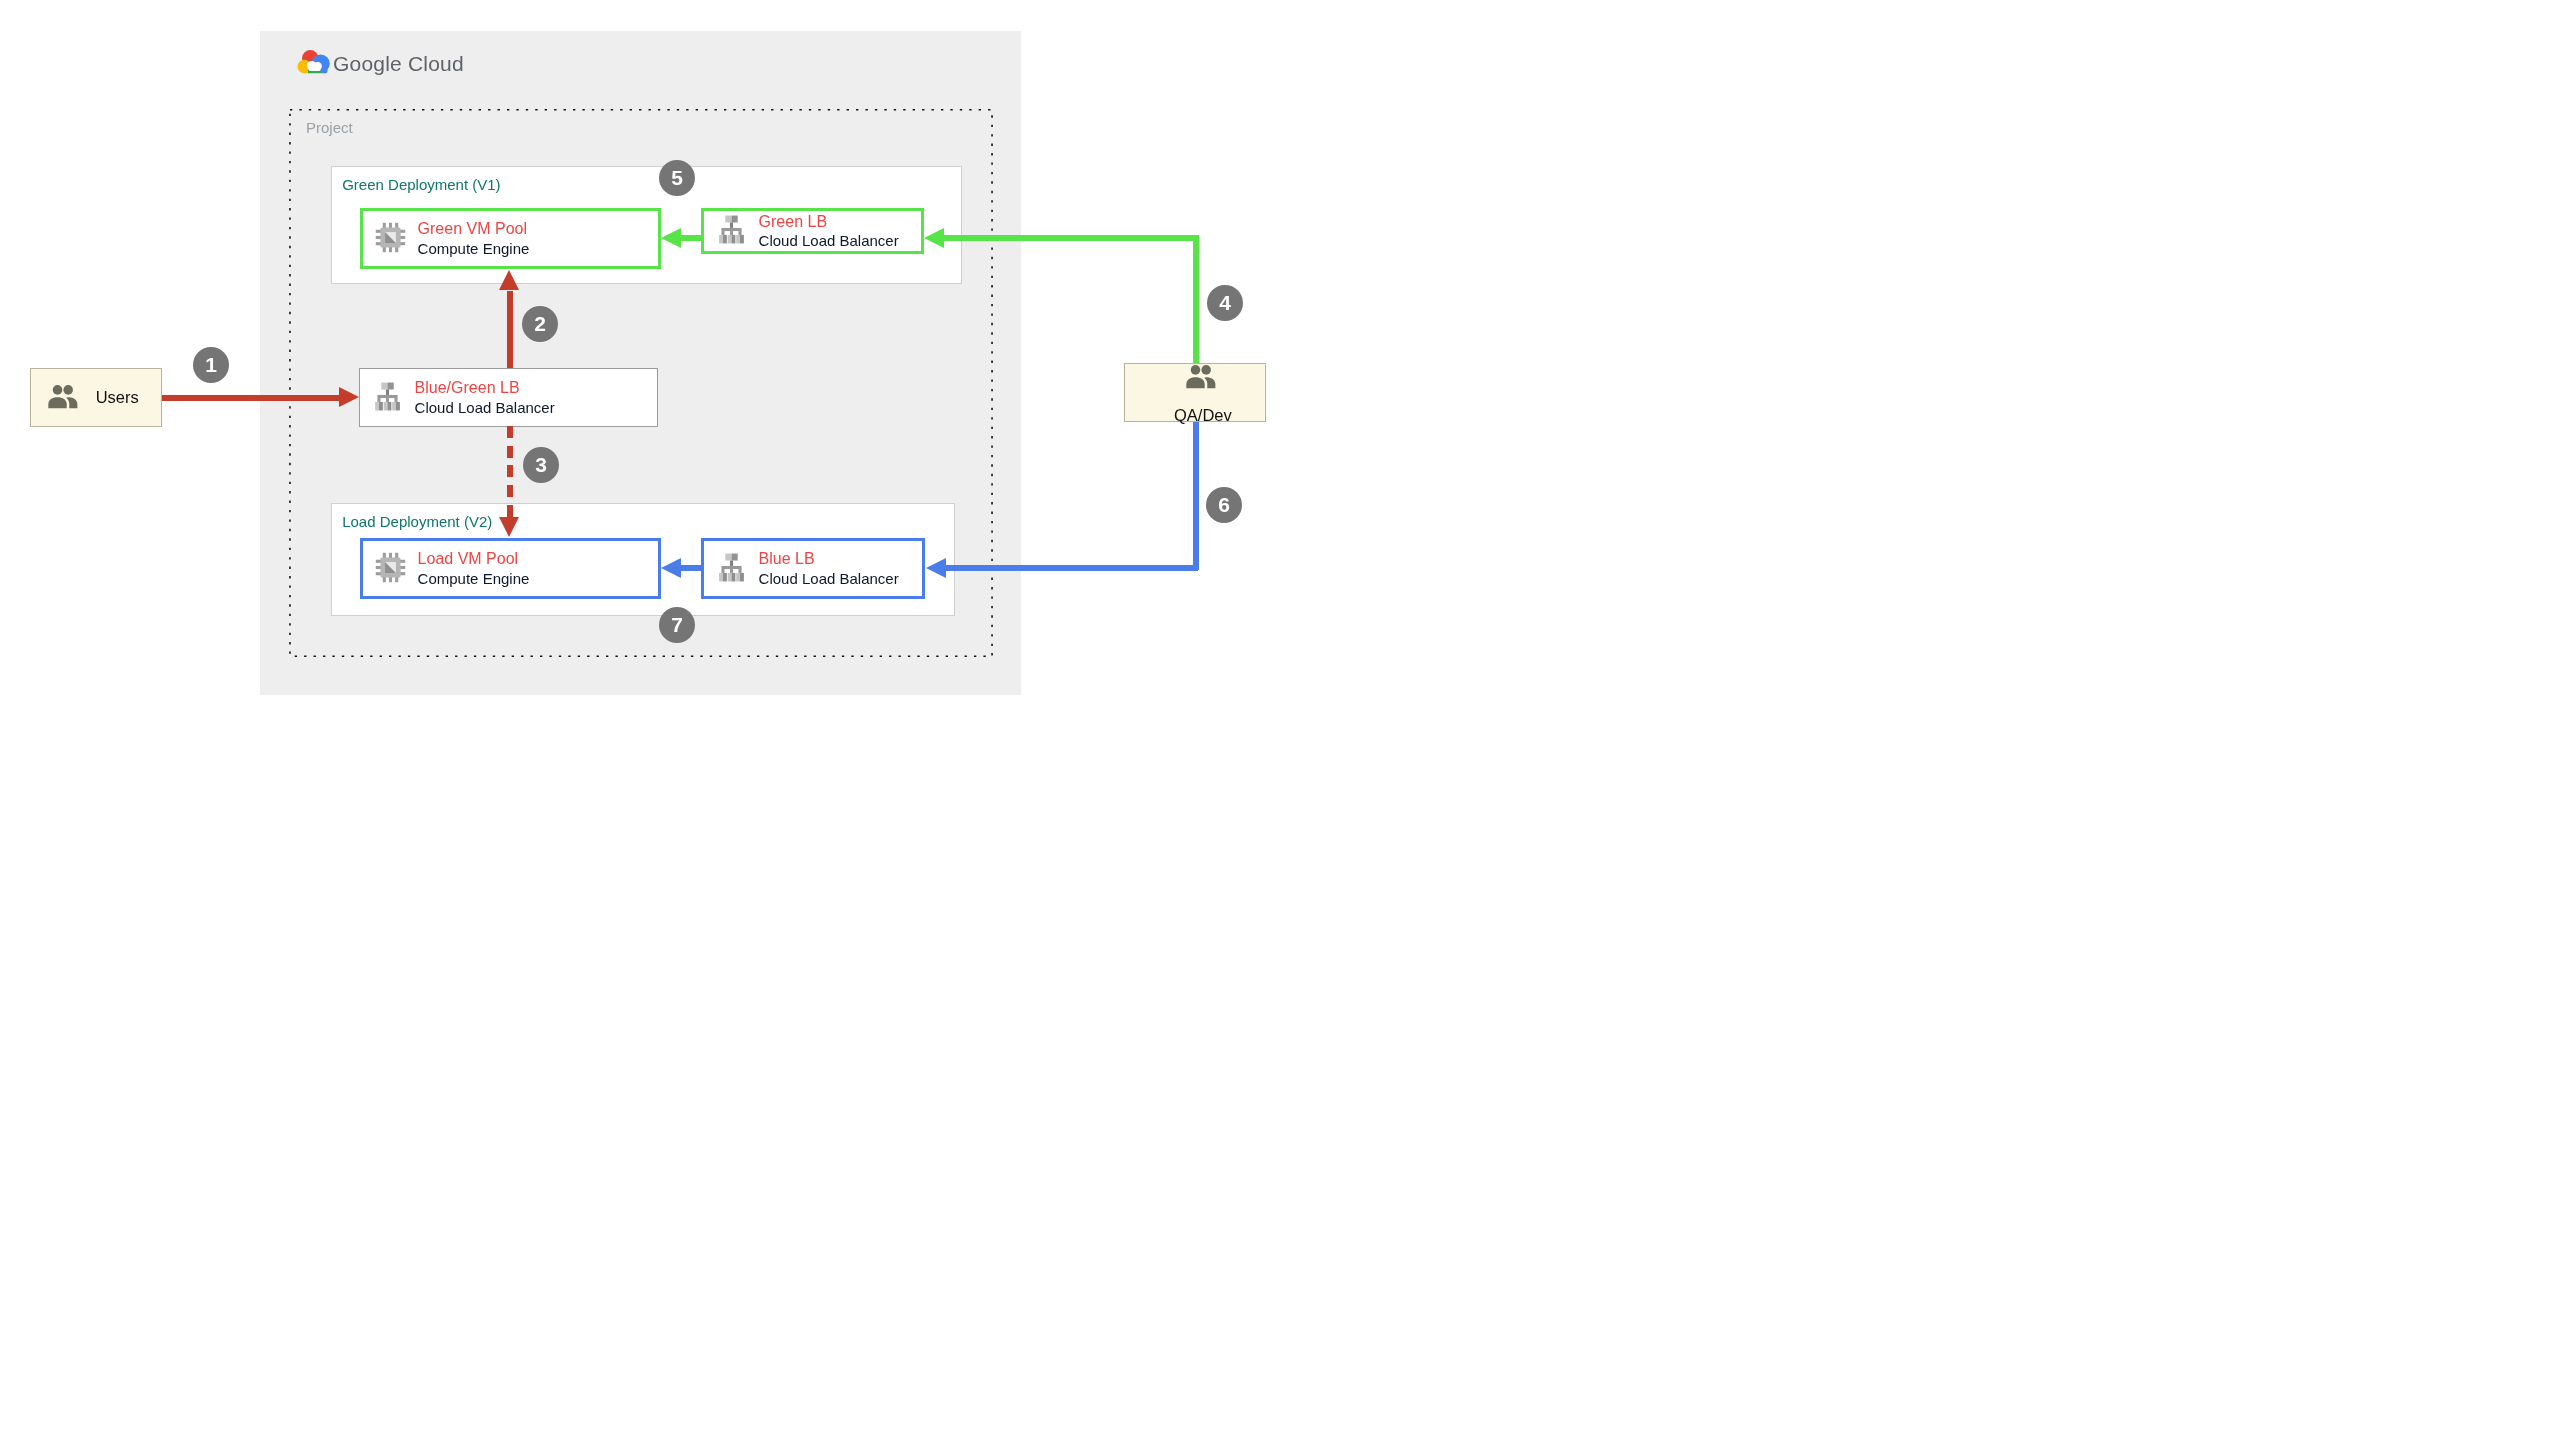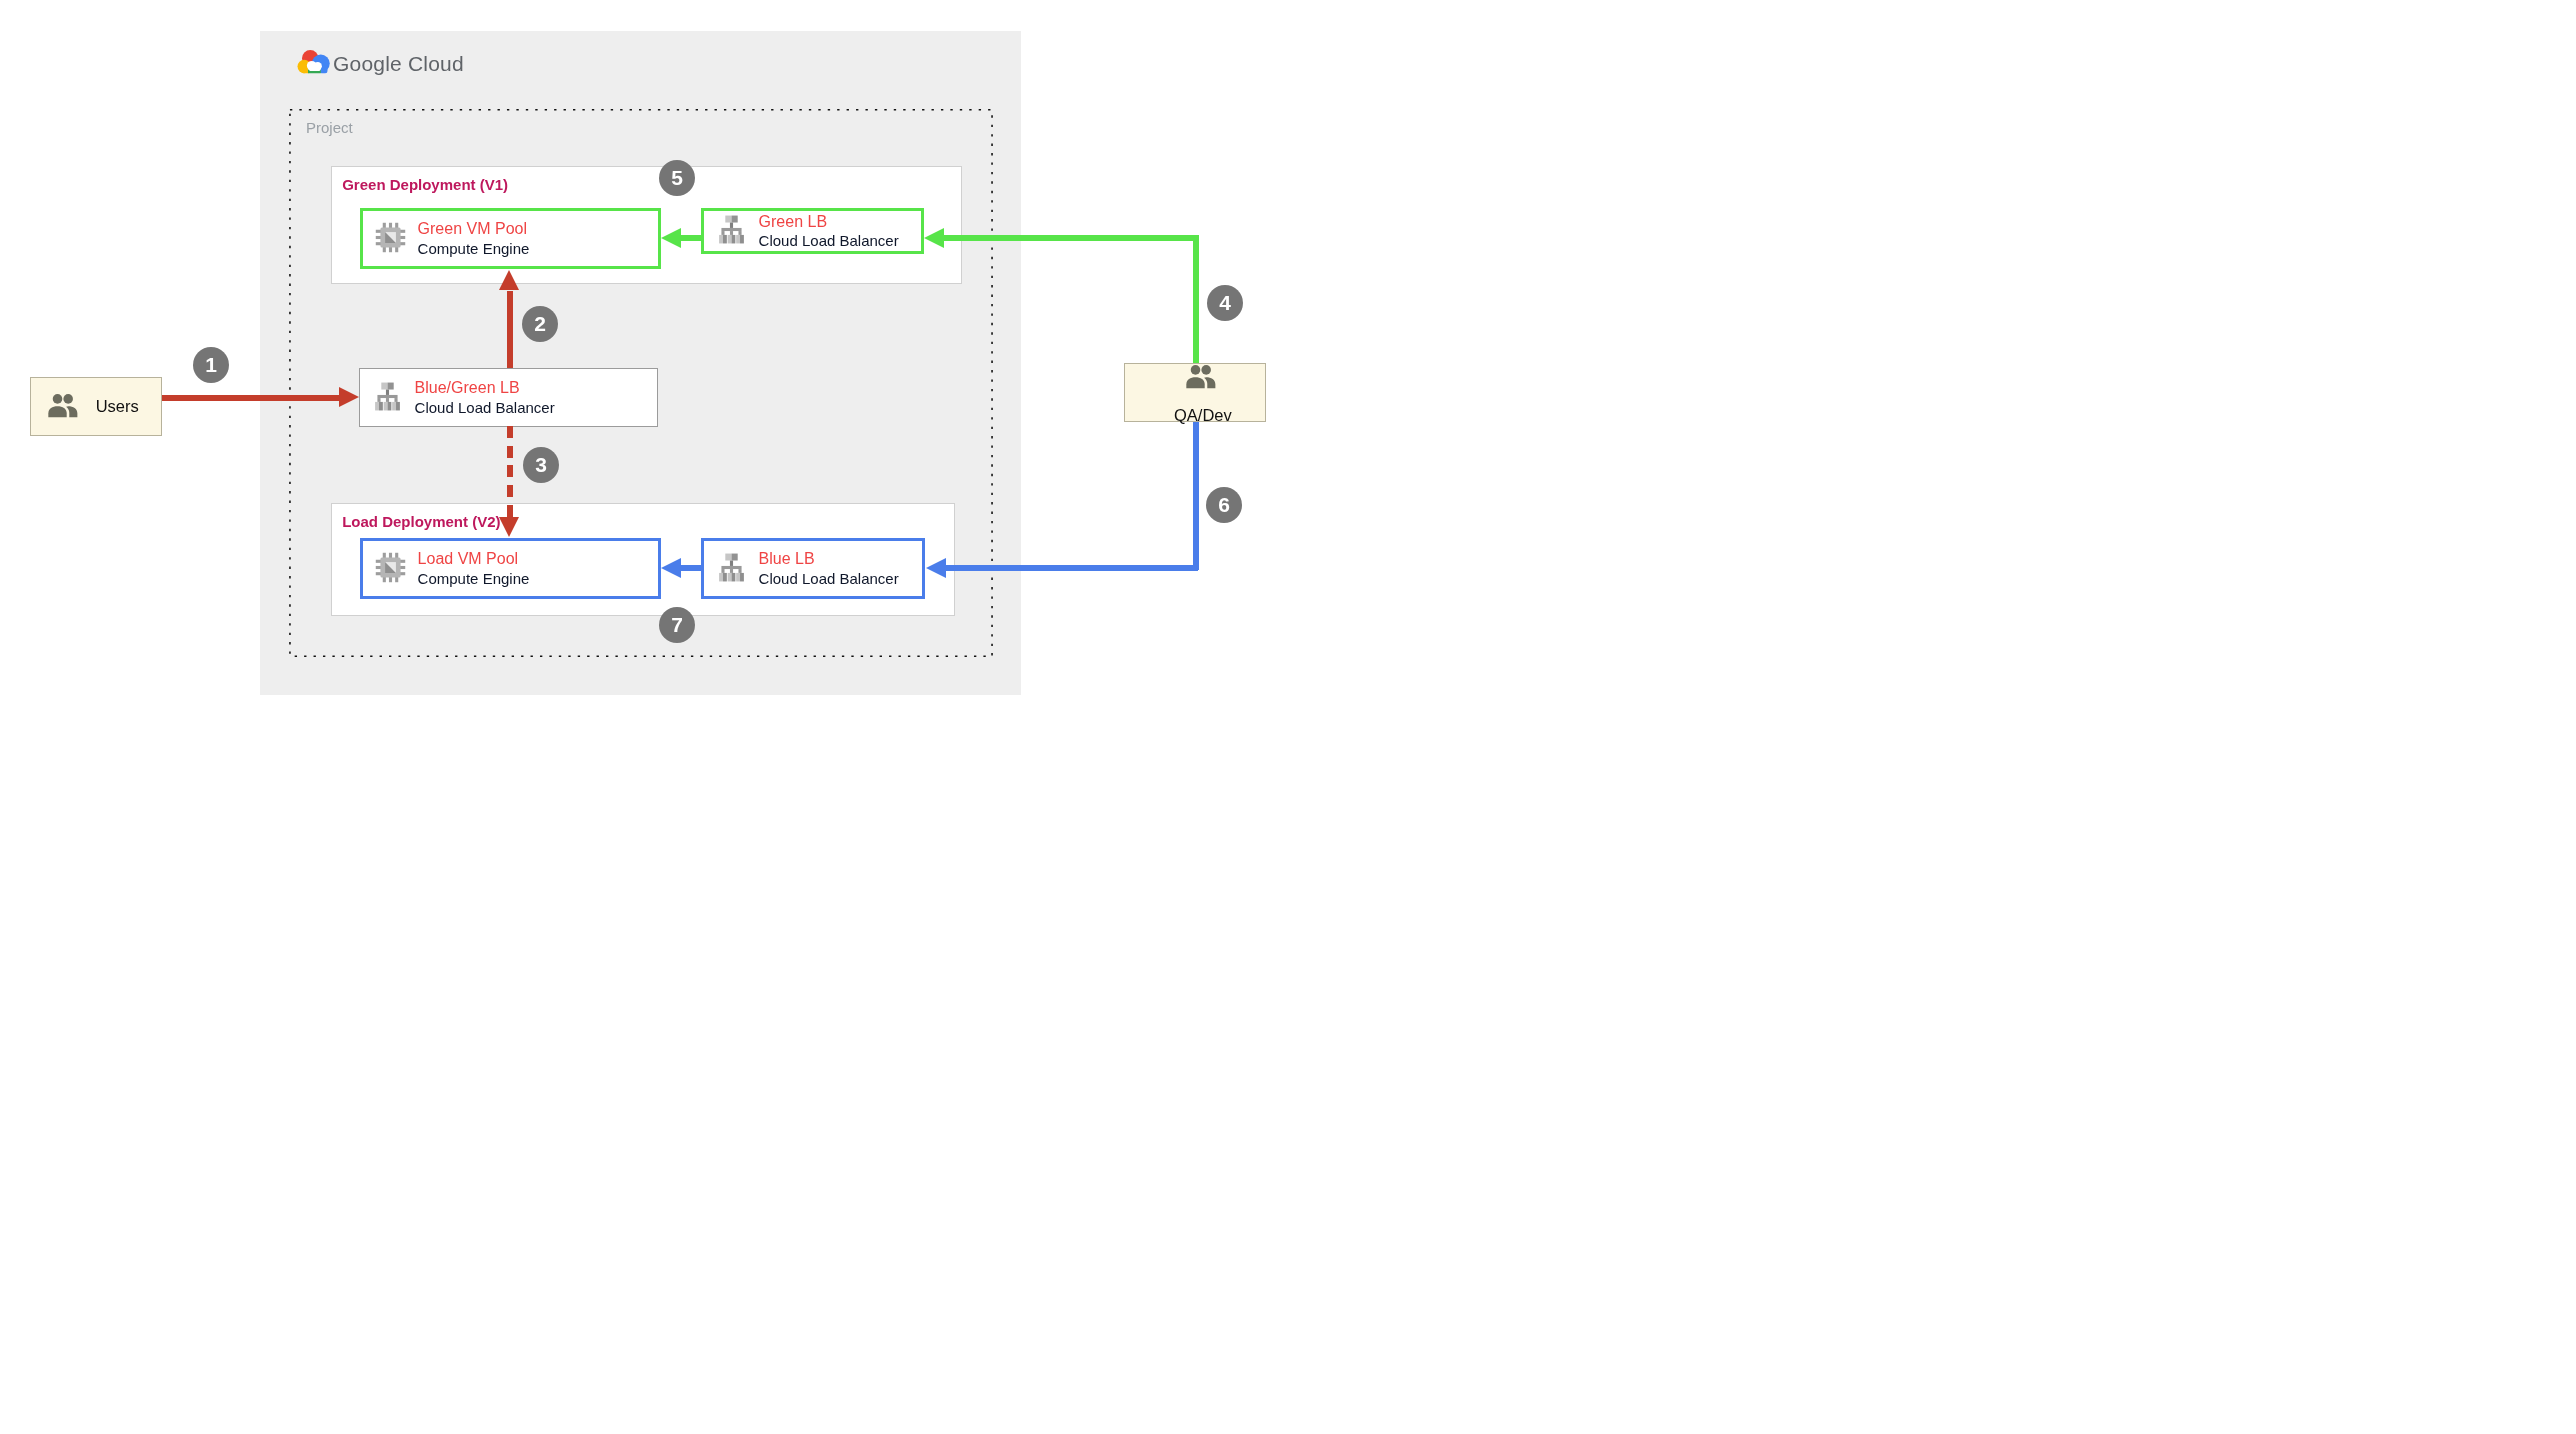--- a/index.html
+++ b/index.html
@@ -45,22 +45,21 @@
     position: absolute;
     background: #ffffff;
     border: 0.8px solid #d0d0d0;
   }
   .deploy.green-dep { left: 331px; top: 166px; width: 631px; height: 118px; }
   .deploy.blue-dep  { left: 331px; top: 503px; width: 624px; height: 113px; }
   .deploy-label {
     position: absolute;
     left: 10.2px; top: 8.6px;
     font-size: 15px;
-    color: #be185d;
-    font-weight: bold;
+    color: #0f766e;
   }
   
   .node {
     position: absolute;
     background: #ffffff;
     display: flex;
     align-items: center;
     gap: 11.8px;
     padding-left: 11.8px;
   }
@@ -77,21 +76,21 @@
   
   .actor {
     position: absolute;
     background: #fcf7e3;
     border: 0.8px solid #b7b29b;
     display: flex;
     align-items: center;
     gap: 14px;
     padding-left: 15.7px;
   }
-  .actor.users  { left: 30px;   top: 368px; width: 132px; height: 59px; margin-top: 9px; }
+  .actor.users  { left: 30px;   top: 368px; width: 132px; height: 59px; }
   .actor.qa-dev { left: 1124px; top: 363px; width: 142px; height: 59px; flex-direction: column; }
   .actor-label { font-size: 16.5px; color: #111; }
   
   .badge {
     position: absolute;
     width: 36px; height: 36px;
     border-radius: 50%;
     background: #757575;
     color: #ffffff;
     font-size: 21px;

